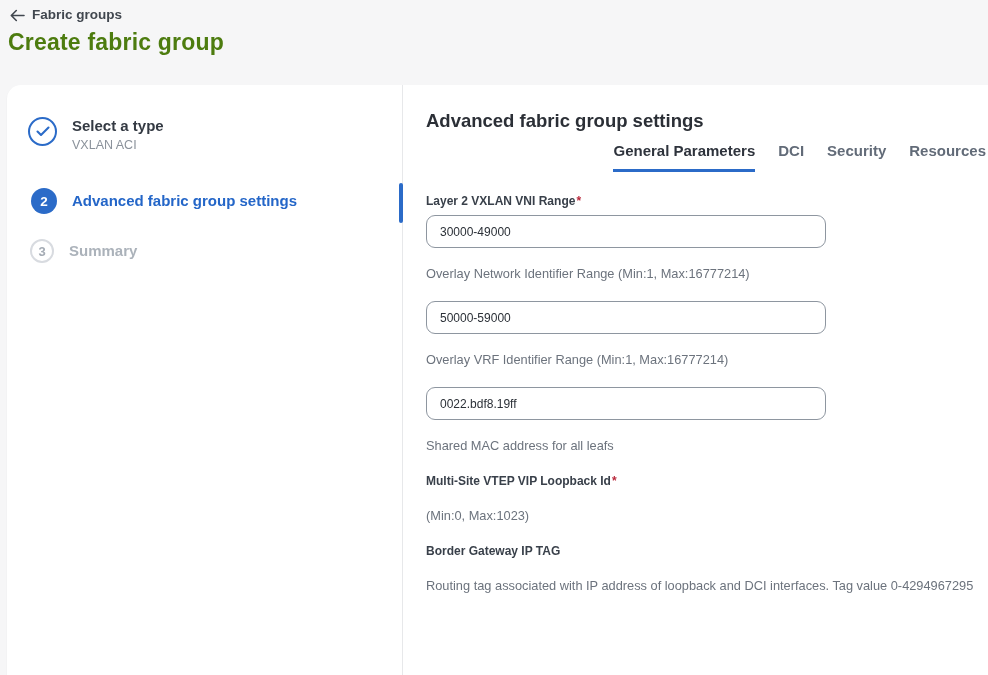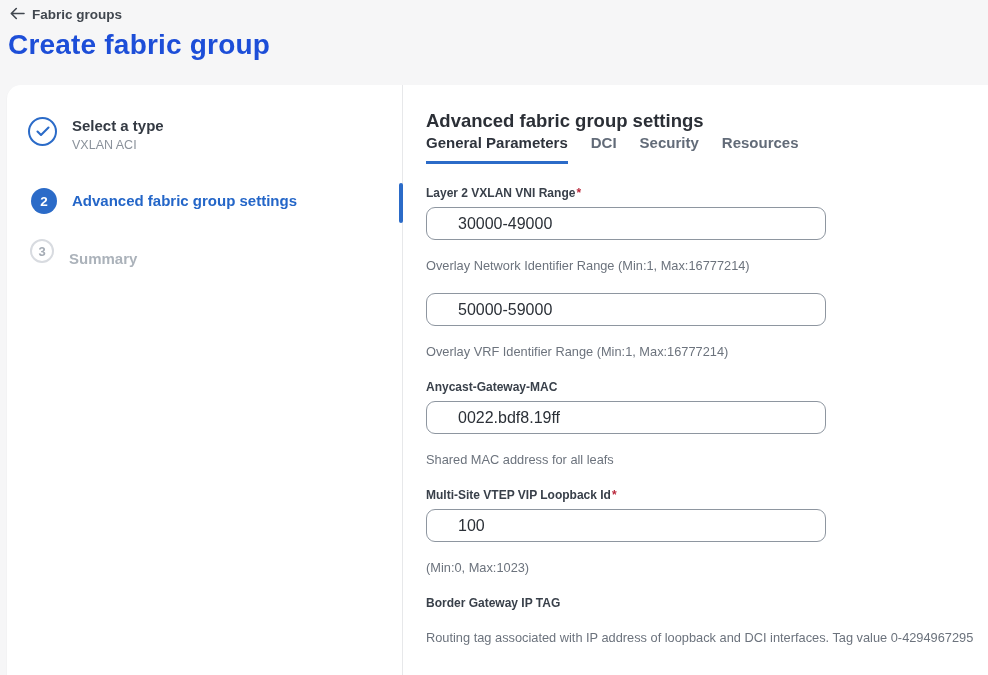--- a/index.html
+++ b/index.html
@@ -6,27 +6,27 @@
   html,body { margin:0; padding:0; }
   body {
     width:988px; height:675px; overflow:hidden; position:relative;
     background:#f6f6f7;
     font-family:"Liberation Sans", sans-serif;
     -webkit-font-smoothing:antialiased;
   }
   
   .breadcrumb {
     position:absolute; top:7px; left:10px;
-    display:flex; align-items:flex-start; gap:7px;
+    display:flex; align-items:flex-end; gap:7px;
     font-size:13.5px; font-weight:600; color:#41474f; cursor:pointer;
   }
   .breadcrumb svg { display:block; }
   .page-title {
     position:absolute; top:29px; left:8px;
-    font-size:28px; font-weight:700; color:#1d4ed8; letter-spacing:.2px;
+    font-size:23px; font-weight:700; color:#4d7c0f; letter-spacing:.2px;
   }
   
   .panel {
     position:absolute; top:85px; left:7px; width:981px; height:590px;
     background:#ffffff; border-radius:14px 0 0 0;
     box-shadow:0 1px 2px rgba(0,0,0,.05);
   }
   .divider { position:absolute; left:395px; top:0; bottom:0; width:1px; background:#e7e8ea; }
   .active-bar {
     position:absolute; left:392px; top:98px; width:4px; height:40px;
@@ -47,35 +47,35 @@
     display:flex; align-items:center; justify-content:center; flex:0 0 auto;
   }
   .c-future {
     width:24px; height:24px; border:2px solid #d8dbe0; border-radius:50%;
     color:#a4abb4; font-size:13px; font-weight:700;
     display:flex; align-items:center; justify-content:center; flex:0 0 auto;
   }
   .step-text .lbl { font-size:15px; font-weight:700; color:#343a43; line-height:18px; }
   .step-text .sub { font-size:12.5px; color:#8b929b; margin-top:3px; line-height:15px; }
   .step-2 .lbl { color:#2466c8; line-height:26px; }
-  .step-3 .lbl { color:#abb2ba; line-height:24px;margin-top:8px; }
+  .step-3 .lbl { color:#abb2ba; line-height:24px; }
   
   .main { position:absolute; left:419px; top:25px; width:560px; }
   .section-heading { margin:0; font-size:18.5px; font-weight:700; color:#2b2f36; line-height:22px; }
-  .tabs { display:flex; gap:23px; margin-top:2px; }
+  .tabs { display:flex; gap:23px; margin-top:10px;justify-content:flex-end; }
   .tab { font-size:15px; font-weight:600; color:#626b78; padding-bottom:10px; cursor:pointer; }
   .tab.active { color:#2e333c; font-weight:700; border-bottom:3px solid #2b6bc8; }
   .form { margin-top:21px; }
   .field { margin-bottom:20px; }
   .field-label { font-size:12px; font-weight:700; color:#39404a; line-height:17px; }
   .req { color:#b9293c; margin-left:1px; }
   .field-input {
     display:block; margin-top:5px; width:400px; height:33px;
-    border:1px solid #8e96a0; border-radius:9px; padding:0 31px;
-    font-size:16px; color:#2b3037; font-family:inherit; background:#fff; outline:none;
+    border:1px solid #8e96a0; border-radius:9px; padding:0 13px;
+    font-size:12px; color:#2b3037; font-family:inherit; background:#fff; outline:none;
   }
   .helper { margin-top:18px; font-size:12.8px; color:#6c737d; line-height:15px; white-space:nowrap; }
 </style>
 </head>
 <body>
 
 <div class="breadcrumb">
   <span>
     <svg width="15" height="13" viewBox="0 0 15 13">
         <path d="M14 6.5H1.6 M6.3 1.5 L1.3 6.5 L6.3 11.5" stroke="#41474f" stroke-width="1.6" fill="none" stroke-linecap="round" stroke-linejoin="round"></path>
@@ -134,28 +134,26 @@
         <input class="field-input" type="text" value="30000-49000" style="">
         <div class="helper">Overlay Network Identifier Range (Min:1, Max:16777214)</div>
       </div>
 
       <div class="field">
         <input class="field-input" type="text" value="50000-59000" style="">
         <div class="helper">Overlay VRF Identifier Range (Min:1, Max:16777214)</div>
       </div>
 
       <div class="field">
-        <div class="field-label"><span>Anycast-Gateway-MAC</span></div>
         <input class="field-input" type="text" value="0022.bdf8.19ff" style="">
         <div class="helper">Shared MAC address for all leafs</div>
       </div>
 
       <div class="field">
         <div class="field-label"><span>Multi-Site VTEP VIP Loopback Id</span><span class="req">*</span></div>
-        <input class="field-input" type="text" value="100" style="">
         <div class="helper">(Min:0, Max:1023)</div>
       </div>
 
       <div class="field">
         <div class="field-label"><span>Border Gateway IP TAG</span></div>
         <div class="helper">Routing tag associated with IP address of loopback and DCI interfaces. Tag value 0-4294967295</div>
       </div>
 
     </div>
   </div>

